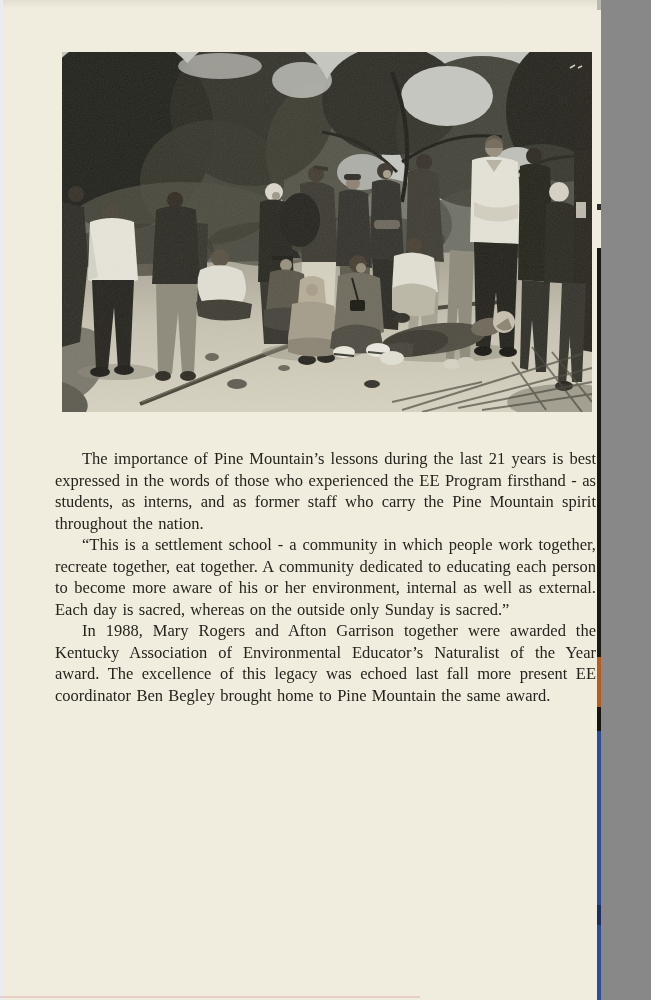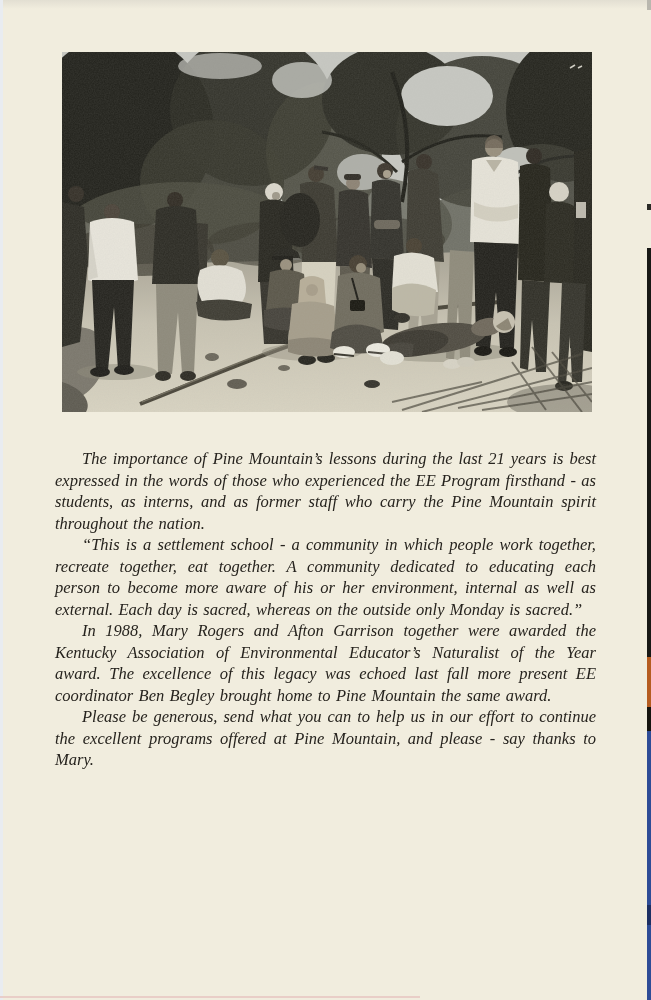--- a/index.html
+++ b/index.html
@@ -1,22 +1,21 @@
 <!DOCTYPE html>
 <html><head>
 <meta charset="utf-8">
 <style>
   html,body{margin:0;padding:0;background:#888;}
   .page{
     position:relative;
-    width:651px;height:1000px;
+    width:601px;height:1000px;
     background:#f1edde;
     overflow:hidden;
     font-family:"Liberation Serif","DejaVu Serif",serif;
-    font-style:italic;
   }
   
   .top-shade{position:absolute;top:0;left:0;width:651px;height:9px;
     background:linear-gradient(#d6d3c8,rgba(214,211,200,0));opacity:.55;}
   .left-strip{position:absolute;top:0;left:0;width:3px;height:1000px;background:#e9ecf0;}
   .edge{position:absolute;right:0;width:4px;}
   .edge-gray-top{top:0;height:10px;background:#b9b7ae;}
   .edge-dot{top:204px;height:6px;background:#2a2a26;}
   .edge-black{top:248px;height:409px;background:#181815;}
   .edge-orange{top:657px;height:50px;background:#b55c20;}
@@ -247,18 +246,17 @@
         <path d="M450,310 L484,358"></path>
       </g>
       <ellipse cx="505" cy="350" rx="60" ry="18" fill="#3f3c33" opacity="0.35"></ellipse>
 
       <rect x="0" y="0" width="530" height="360" filter="url(#grain)"></rect>
     </svg>
   </div>
 
   <div class="article">
     <p>The importance of Pine Mountain’s lessons during the last 21 years is best expressed in the words of those who experienced the EE Program firsthand - as students, as interns, and as former staff who carry the Pine Mountain spirit throughout the nation.</p>
-    <p>“This is a settlement school - a community in which people work together, recreate together, eat together. A community dedicated to educating each person to become more aware of his or her environment, internal as well as external. Each day is sacred, whereas on the outside only Monday is sacred.”</p>
+    <p>“This is a settlement school - a community in which people work together, recreate together, eat together. A community dedicated to educating each person to become more aware of his or her environment, internal as well as external. Each day is sacred, whereas on the outside only Sunday is sacred.”</p>
     <p>In 1988, Mary Rogers and Afton Garrison together were awarded the Kentucky Association of Environmental Educator’s Naturalist of the Year award. The excellence of this legacy was echoed last fall more present EE coordinator Ben Begley brought home to Pine Mountain the same award.</p>
-    <p>Please be generous, send what you can to help us in our effort to continue the excellent programs offered at Pine Mountain, and please - say thanks to Mary.</p>
   </div>
 
 </div>
 
 </body></html>

